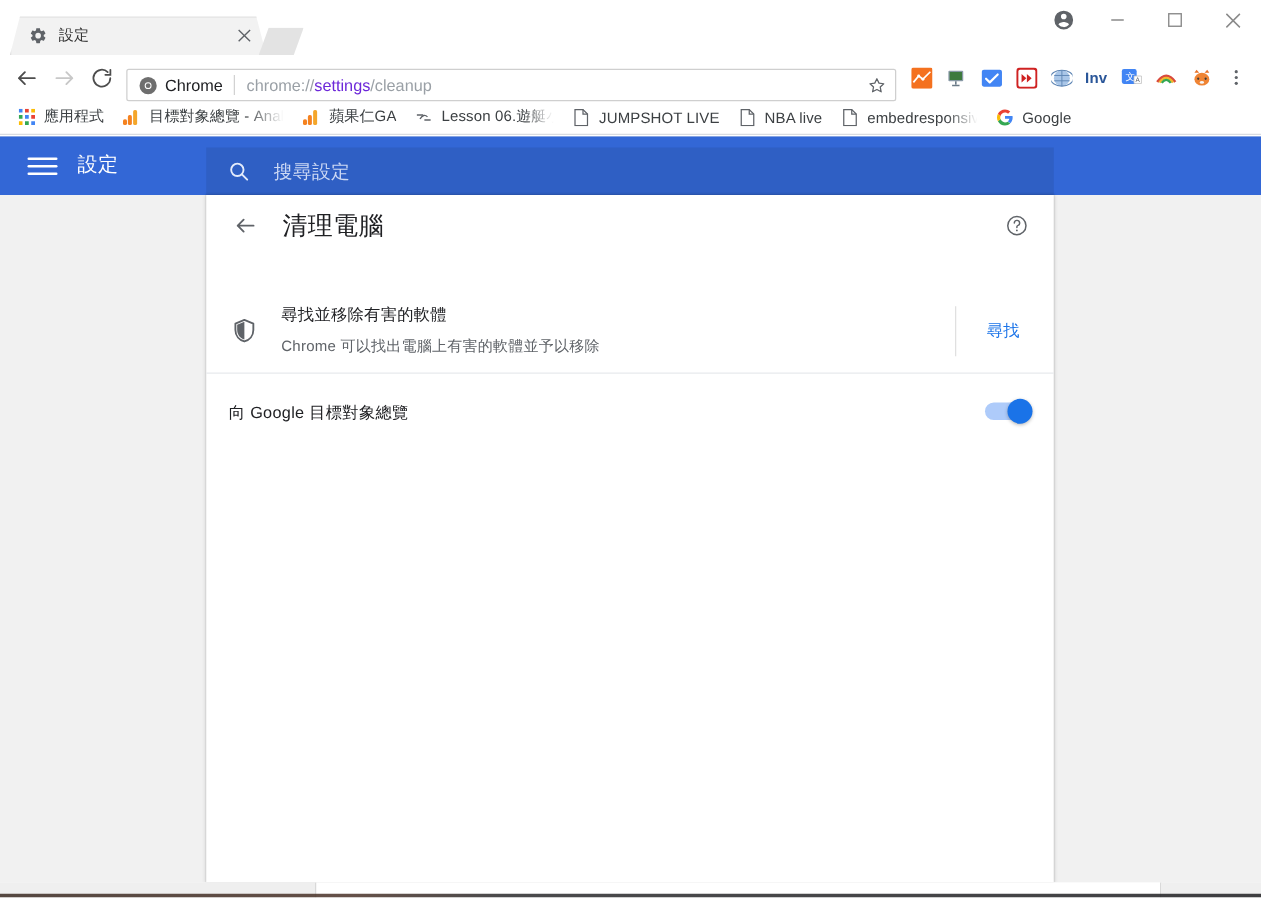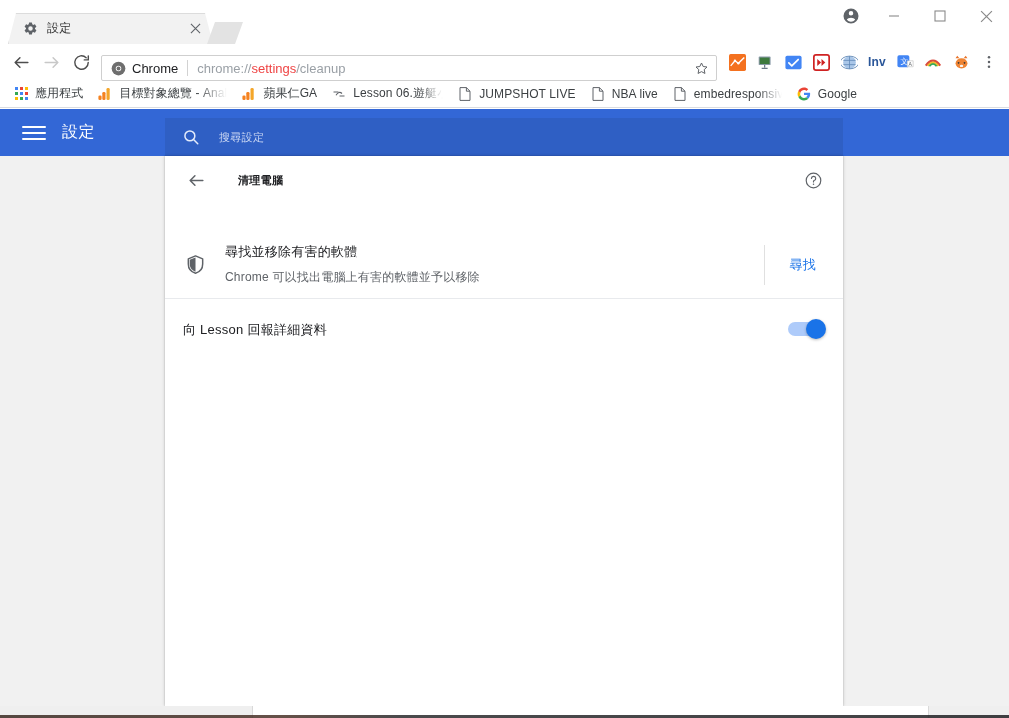--- a/index.html
+++ b/index.html
@@ -132,21 +132,21 @@
     font-size: 13px; color: #202124; margin-left: 6px; white-space: nowrap;
   }
   .omni-sep {
     width: 1px; height: 16px; background: #d2d2d2; margin: 0 9px;
     flex: 0 0 1px;
   }
   .omni-url {
     font-size: 13px; color: #9aa0a6; white-space: nowrap; overflow: hidden;
     flex: 1; min-width: 0;
   }
-  .omni-url b { color: #ef4444; font-weight: 400; }
+  .omni-url b { color: #6d28d9; font-weight: 400; }
   .omni-star { width: 22px; height: 22px; display:flex;align-items:center;justify-content:center; flex:0 0 22px; }
 
   .ext-icons { display: flex; align-items: flex-start; }
   .ext { width: 28px; height: 28px; display:flex;align-items:center;justify-content:center; }
 
   
   .bookmarks {
     height: 28px;
     background: #ffffff;
     display: flex;
@@ -211,21 +211,21 @@
     top: 9px;
     width: 678px;
     height: 38px;
     background: #2f5fc4;
     display: flex;
     align-items: center;
     padding-left: 16px;
   }
   .search-icon { width: 20px; height: 20px; display:flex;align-items:center;justify-content:center; }
   .search-ph {
-    font-size: 11px;
+    font-size: 15px;
     color: #cdd9f4;
     margin-left: 18px;
     letter-spacing: .3px;
   }
 
   .card {
     position: absolute;
     top: 47px;
     left: 165px;
     width: 678px;
@@ -240,26 +240,25 @@
     align-items: center;
     padding: 0 17px 0 18px;
   }
   .back-arrow {
     width: 26px; height: 26px;
     display: flex; align-items: center; justify-content: center;
     color: #5f6368;
     flex: 0 0 26px;
   }
   .card-title {
-    font-size: 11px;
+    font-size: 20px;
     color: #202124;
-    margin-left: 29px;
+    margin-left: 17px;
     flex: 1;
     letter-spacing: .3px;
-    font-weight: bold;
   }
   .help-btn {
     width: 26px; height: 26px;
     display: flex; align-items: center; justify-content: center;
     color: #5f6368;
   }
 
   .row {
     display: flex;
     align-items: center;
@@ -628,21 +627,21 @@
           <span class="row-title" style="display:block">尋找並移除有害的軟體</span>
           <span class="row-sub" style="display:block">Chrome 可以找出電腦上有害的軟體並予以移除</span>
         </span>
         <span class="row-action">
           <span class="link-btn">尋找</span>
         </span>
       </div>
 
       <div class="row" style="padding-left:18px">
         <span class="row-text">
-          <span class="row-title" style="display:block">向 Lesson 回報詳細資料</span>
+          <span class="row-title" style="display:block">向 Google 目標對象總覽</span>
         </span>
         <span class="toggle">
           <span class="knob"></span>
         </span>
       </div>
 
     </div>
   </div>
 
   <div class="desktop-strip">

